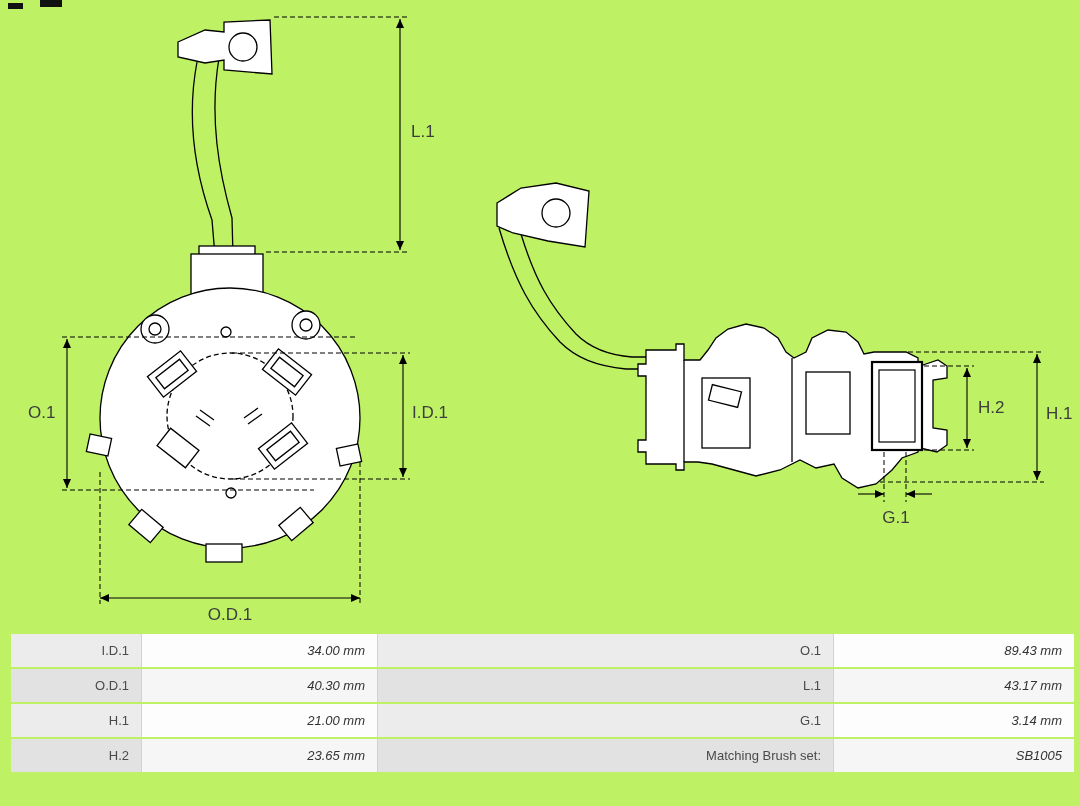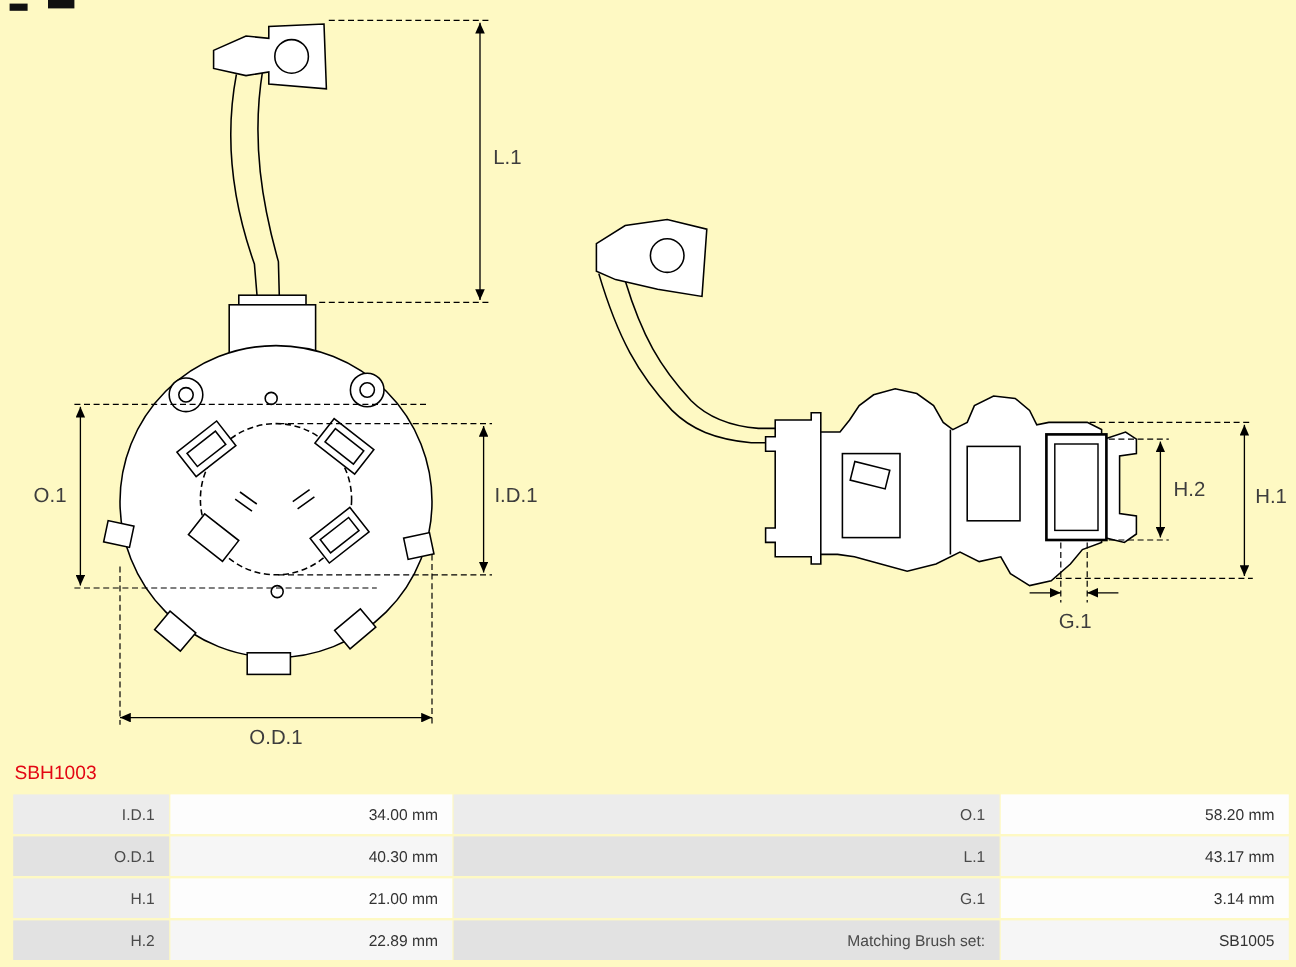--- a/index.html
+++ b/index.html
@@ -1,17 +1,17 @@
 <!DOCTYPE html>
 <html><head>
 <meta charset="utf-8">
 <style>
   html,body { margin:0; padding:0; background:#fff; }
   .page {
-    width:1080px; height:806px; position:relative; background:#fef9c3;
+    width:1080px; height:806px; position:relative; background:#bef264;
     font-family:"Liberation Sans", sans-serif; overflow:hidden;
   }
   svg.drawing { display:block; }
   svg .dash { stroke-dasharray:5 3; stroke-width:1; }
   svg .dim  { stroke-width:1.1; }
   svg text {
     font-family:"Liberation Sans", sans-serif;
     font-size:17px; fill:#3d3d3d; stroke:none;
   }
   .part-number {
@@ -21,21 +21,21 @@
   table.specs {
     border-collapse:separate; border-spacing:1px 2px;
     width:1060px; margin:0 10px; table-layout:fixed;
     font-size:13px;
   }
   table.specs td {
     padding:9px 12px; text-align:right;
     white-space:nowrap; overflow:hidden;
   }
   td.lbl { color:#4a4a4a; }
-  td.val { color:#333333; }
+  td.val { color:#333333;font-style:italic; }
   tr:nth-child(odd)  td.lbl { background:#ececec; }
   tr:nth-child(odd)  td.val { background:#fdfdfd; }
   tr:nth-child(even) td.lbl { background:#e2e2e2; }
   tr:nth-child(even) td.val { background:#f6f6f6; }
 </style>
 </head>
 <body>
 
 <div class="page">
 
@@ -167,50 +167,49 @@
 
     <g stroke="#000" fill="none">
       <path class="dash" d="M884,452 V502"></path>
       <path class="dash" d="M906,452 V502"></path>
       <line class="dim" x1="858" y1="494" x2="884" y2="494" marker-end="url(#arrE)"></line>
       <line class="dim" x1="932" y1="494" x2="906" y2="494" marker-end="url(#arrE)"></line>
       <text x="896" y="523" text-anchor="middle">G.1</text>
     </g>
   </svg>
 
-  <span class="part-number" style="color: rgb(227, 6, 19);">SBH1003</span>
 
   <table class="specs">
     <colgroup>
       <col style="width:130px">
         <col style="width:235px">
       <col style="width:455px">
         <col style="width:240px">
     </colgroup>
     <tbody>
       <tr>
         <td class="lbl">I.D.1</td>
         <td class="val">34.00 mm</td>
         <td class="lbl">O.1</td>
-        <td class="val">58.20 mm</td>
+        <td class="val">89.43 mm</td>
       </tr>
       <tr>
         <td class="lbl">O.D.1</td>
         <td class="val">40.30 mm</td>
         <td class="lbl">L.1</td>
         <td class="val">43.17 mm</td>
       </tr>
       <tr>
         <td class="lbl">H.1</td>
         <td class="val">21.00 mm</td>
         <td class="lbl">G.1</td>
         <td class="val">3.14 mm</td>
       </tr>
       <tr>
         <td class="lbl">H.2</td>
-        <td class="val">22.89 mm</td>
+        <td class="val">23.65 mm</td>
         <td class="lbl">Matching Brush set:</td>
         <td class="val">SB1005</td>
       </tr>
     </tbody>
   </table>
 
 </div>
 
 </body></html>

